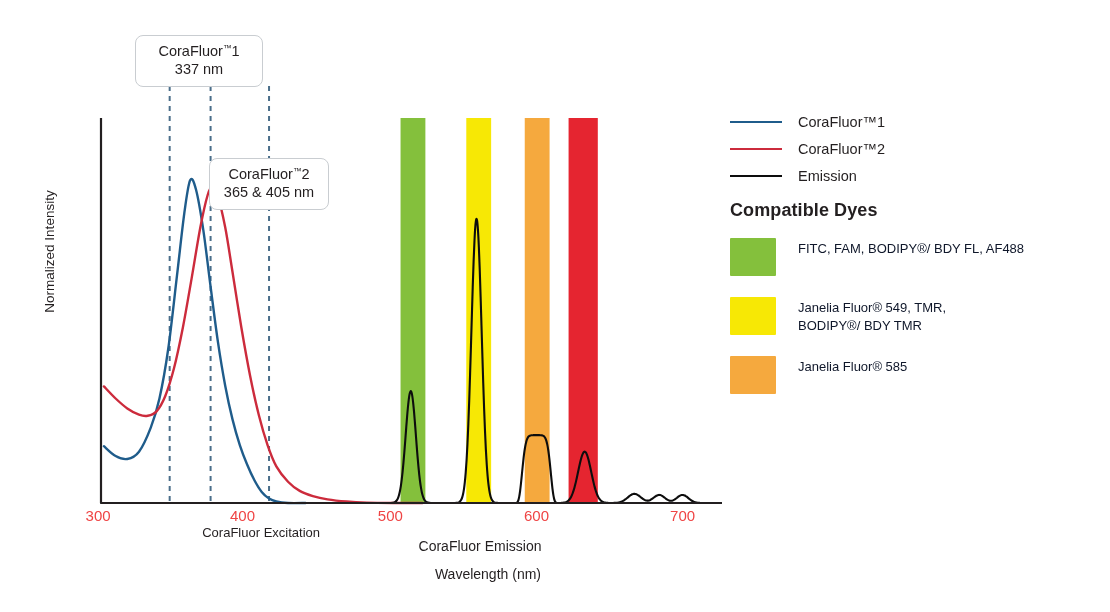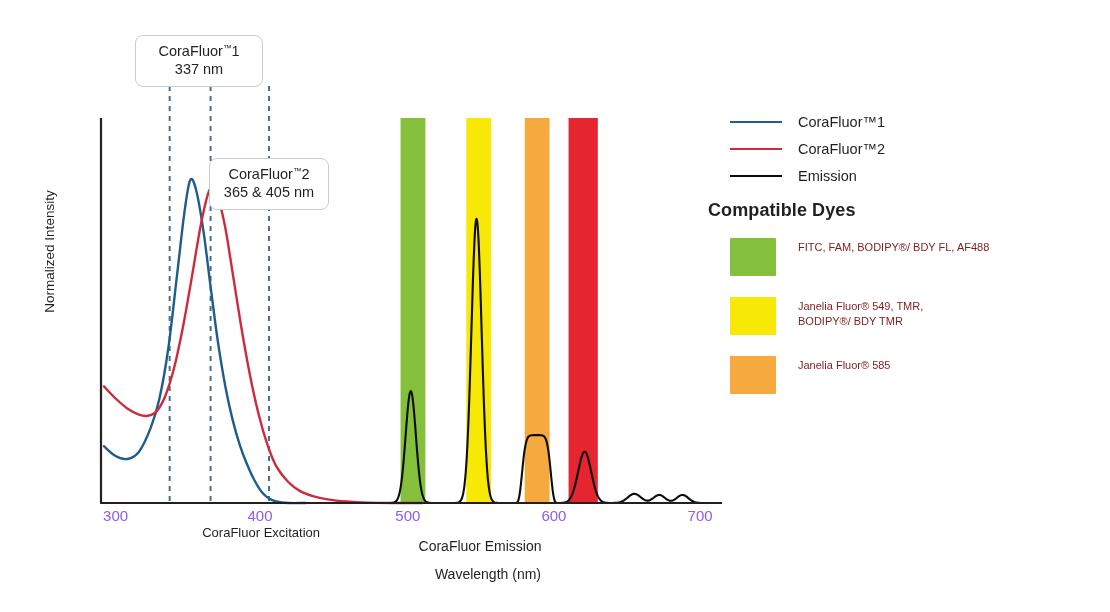--- a/index.html
+++ b/index.html
@@ -26,34 +26,34 @@
   .axis-title{position:absolute;font-size:13.5px;color:#231f20;}
   #ylab{
     left:-36px;top:244px;width:170px;text-align:center;
     transform:rotate(-90deg);transform-origin:50% 50%;
     font-size:13.5px;
   }
   #xlab{left:281px;top:566px;width:260px;text-align:right;font-size:14px;}
   #sublab1{left:110px;top:525px;width:210px;text-align:right;font-size:13px;}
   #sublab2{left:375px;top:525px;width:210px;text-align:center;font-size:14px;margin-top:13px;}
 
-  .tick-label{position:absolute;font-size:15px;color:#8b5cf6;text-align:center;width:60px;}
+  .tick-label{position:absolute;font-size:15px;color:#ef4444;width:60px;}
 
   
   #legend{position:absolute;left:730px;top:108px;width:370px;}
   .lg-row{display:flex;align-items:center;height:27px;}
   .lg-line{width:52px;height:0;border-top-width:2.4px;border-top-style:solid;margin-right:16px;flex:0 0 52px;}
   .lg-text{font-size:14.5px;color:#231f20;}
 
-  #dyes-title{position:absolute;left:708px;top:200px;font-size:18px;font-weight:bold;color:#231f20;letter-spacing:.1px;}
+  #dyes-title{position:absolute;left:730px;top:200px;font-size:18px;font-weight:bold;color:#231f20;letter-spacing:.1px;}
 
   #dyes{position:absolute;left:730px;top:238px;width:380px;}
   .dye-row{display:flex;align-items:flex-start;margin-bottom:21px;}
   .dye-sw{width:46px;height:38px;flex:0 0 46px;margin-right:22px;border-radius:1px;}
-  .dye-text{font-size:11px;line-height:1.38;color:#7f1d1d;padding-top:2px;}
+  .dye-text{font-size:13px;line-height:1.38;color:#0f172a;padding-top:2px;}
 </style>
 </head>
 <body>
 
 <svg id="fig" viewBox="0 0 1110 612">
   <g id="bands-g">
       <rect x="400.54117647058825" y="118" width="24.839999999999975" height="385" fill="#84c03c"></rect>
       <rect x="466.29411764705884" y="118" width="24.840000000000032" height="385" fill="#f7e805"></rect>
       <rect x="524.7411764705882" y="118" width="24.840000000000032" height="385" fill="#f5a93e"></rect>
       <rect x="568.5764705882352" y="118" width="29.22352941176473" height="385" fill="#e52530"></rect>

